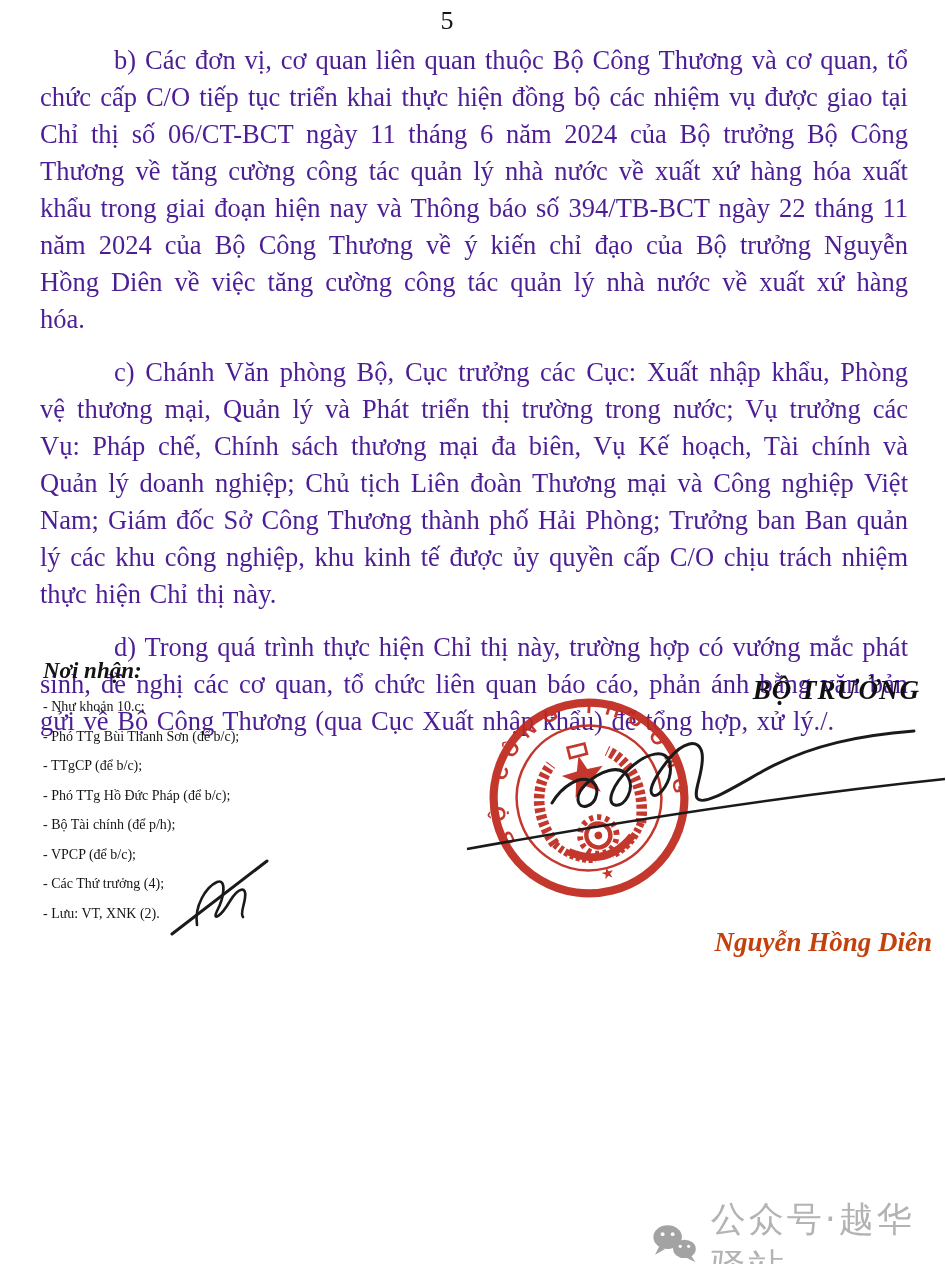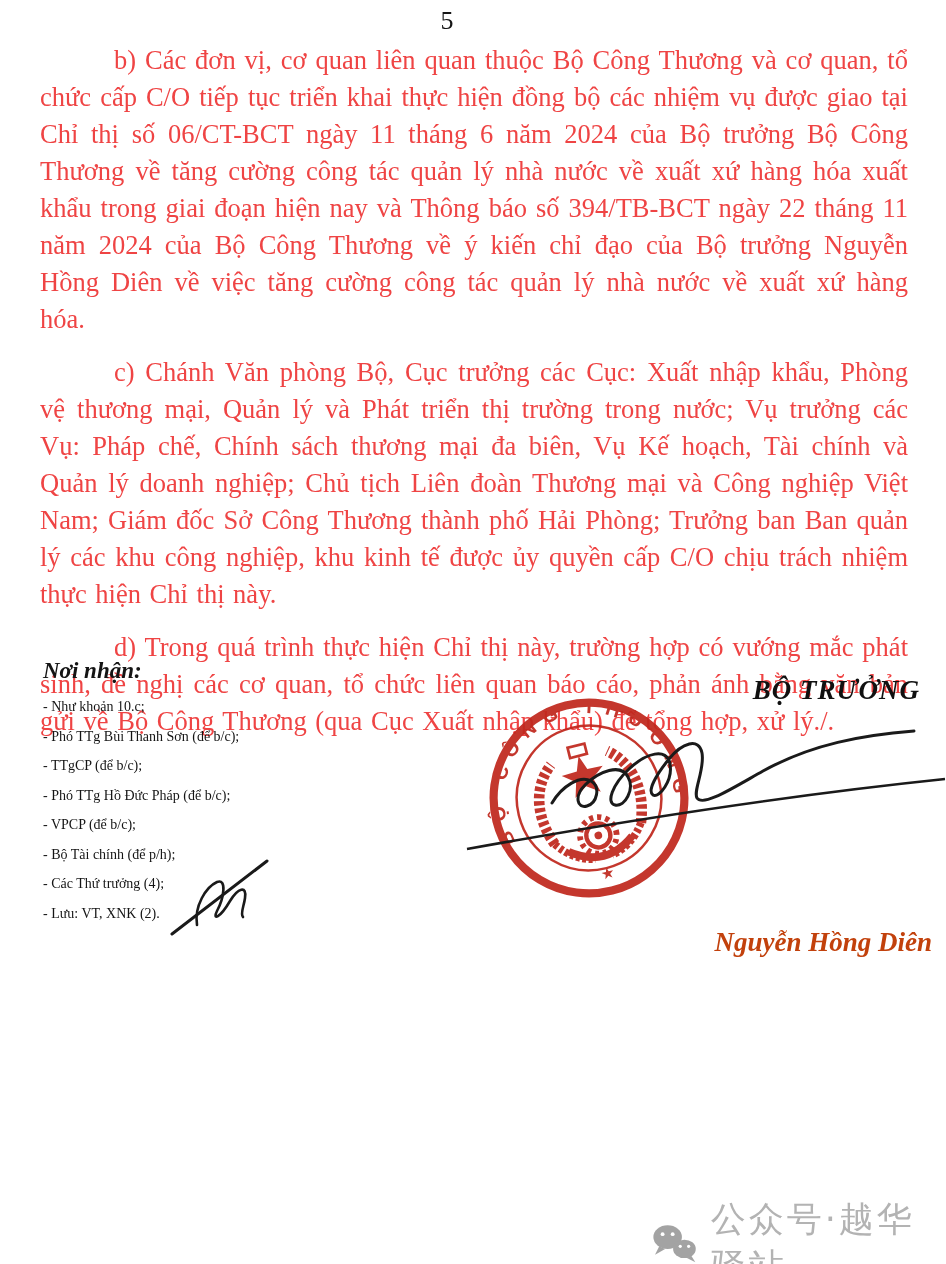--- a/index.html
+++ b/index.html
@@ -17,21 +17,21 @@
   }
   .content{
     position:absolute;top:42px;left:40px;width:868px;
     text-align:justify;
   }
   .body-para{
     margin:0 0 16px 0;
     text-indent:74px;
     font-size:26.5px;
     line-height:37px;
-    color:#ef4444;
+    color:#4c1d95;
     word-spacing:2px;
   }
   .sign-block{
     position:absolute;top:658px;left:0;width:860px;height:300px;
   }
   .recipients{
     position:absolute;left:43px;top:0;width:420px;
   }
   .recipients-heading{
     font-weight:bold;font-style:italic;font-size:23px;color:#141414;
@@ -80,22 +80,22 @@
   <p class="body-para">d) Trong quá trình thực hiện Chỉ thị này, trường hợp có vướng mắc phát sinh, đề nghị các cơ quan, tổ chức liên quan báo cáo, phản ánh bằng văn bản gửi về Bộ Công Thương (qua Cục Xuất nhập khẩu) để tổng hợp, xử lý./.</p>
 </div>
 
 <div class="sign-block">
   <div class="recipients">
     <p class="recipients-heading">Nơi nhận:</p>
     <div class="recipient-item">- Như khoản 10.c;</div>
     <div class="recipient-item">- Phó TTg Bùi Thanh Sơn (để b/c);</div>
     <div class="recipient-item">- TTgCP (để b/c);</div>
     <div class="recipient-item">- Phó TTg Hồ Đức Pháp (để b/c);</div>
+    <div class="recipient-item">- Bộ Tài chính (để p/h);</div>
     <div class="recipient-item">- VPCP (để b/c);</div>
-    <div class="recipient-item">- Bộ Tài chính (để p/h);</div>
     <div class="recipient-item">- Các Thứ trưởng (4);</div>
     <div class="recipient-item">- Lưu: VT, XNK (2).</div>
   </div>
 
   <div class="right-col">
     <p class="minister-title">BỘ TRƯỞNG</p>
     <p class="signer-name">Nguyễn Hồng Diên</p>
   </div>
 </div>
 

